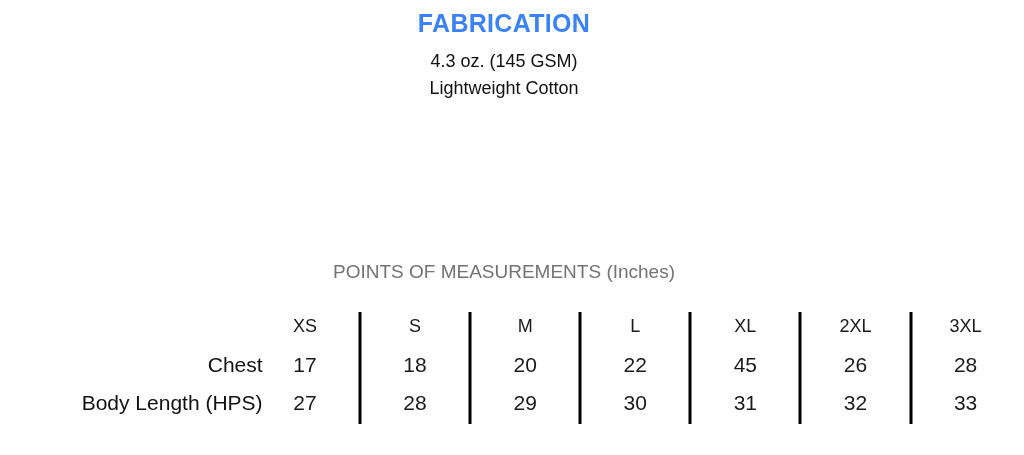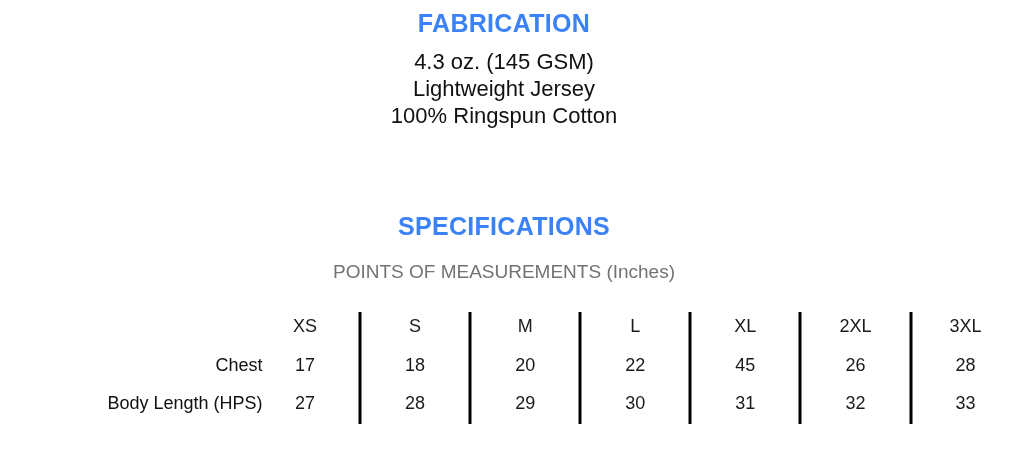--- a/index.html
+++ b/index.html
@@ -33,21 +33,21 @@
     width: 1008px;
   }
   .fab-lines {
     position: absolute;
     left: 0;
     top: 48px;
     width: 1008px;
     text-align: center;
   }
   .fab-line {
-    font-size: 22px;
+    font-size: 18px;
     line-height: 27px;
     color: #111;
   }
   #specifications-heading {
     position: absolute;
     left: 0;
     top: 212px;
     width: 1008px;
   }
   #measurements-subtitle {
@@ -79,21 +79,21 @@
     color: #111;
     width: 248px;
     white-space: nowrap;
   }
   .hdr-row td {
     height: 40px;
     font-size: 18px;
   }
   .data-row td {
     height: 38px;
-    font-size: 18px;
+    font-size: 21px;
   }
   .size-col {
     text-align: center;
     width: 80px;
   }
   .sep {
     width: 24px;
     position: relative;
   }
   .sep .bar {
@@ -116,25 +116,23 @@
 </style>
 </head>
 <body>
 
 <div class="page">
 
   <div class="heading" id="fabrication-heading">FABRICATION</div>
 
   <div class="fab-lines">
     <div class="fab-line">4.3 oz. (145 GSM)</div>
-    <div class="fab-line">Lightweight Jersey</div>
-    <div class="fab-line">100% Ringspun Cotton</div>
+    <div class="fab-line">Lightweight Cotton</div>
   </div>
 
-  <div class="heading" id="specifications-heading">SPECIFICATIONS</div>
 
   <div id="measurements-subtitle">POINTS OF MEASUREMENTS (Inches)</div>
 
   <table class="size-table">
     <tbody>
         <tr class="hdr-row">
       <td class="row-label"></td>
       <td class="size-col">XS</td>
       <td class="sep">
             <span class="bar"></span>

